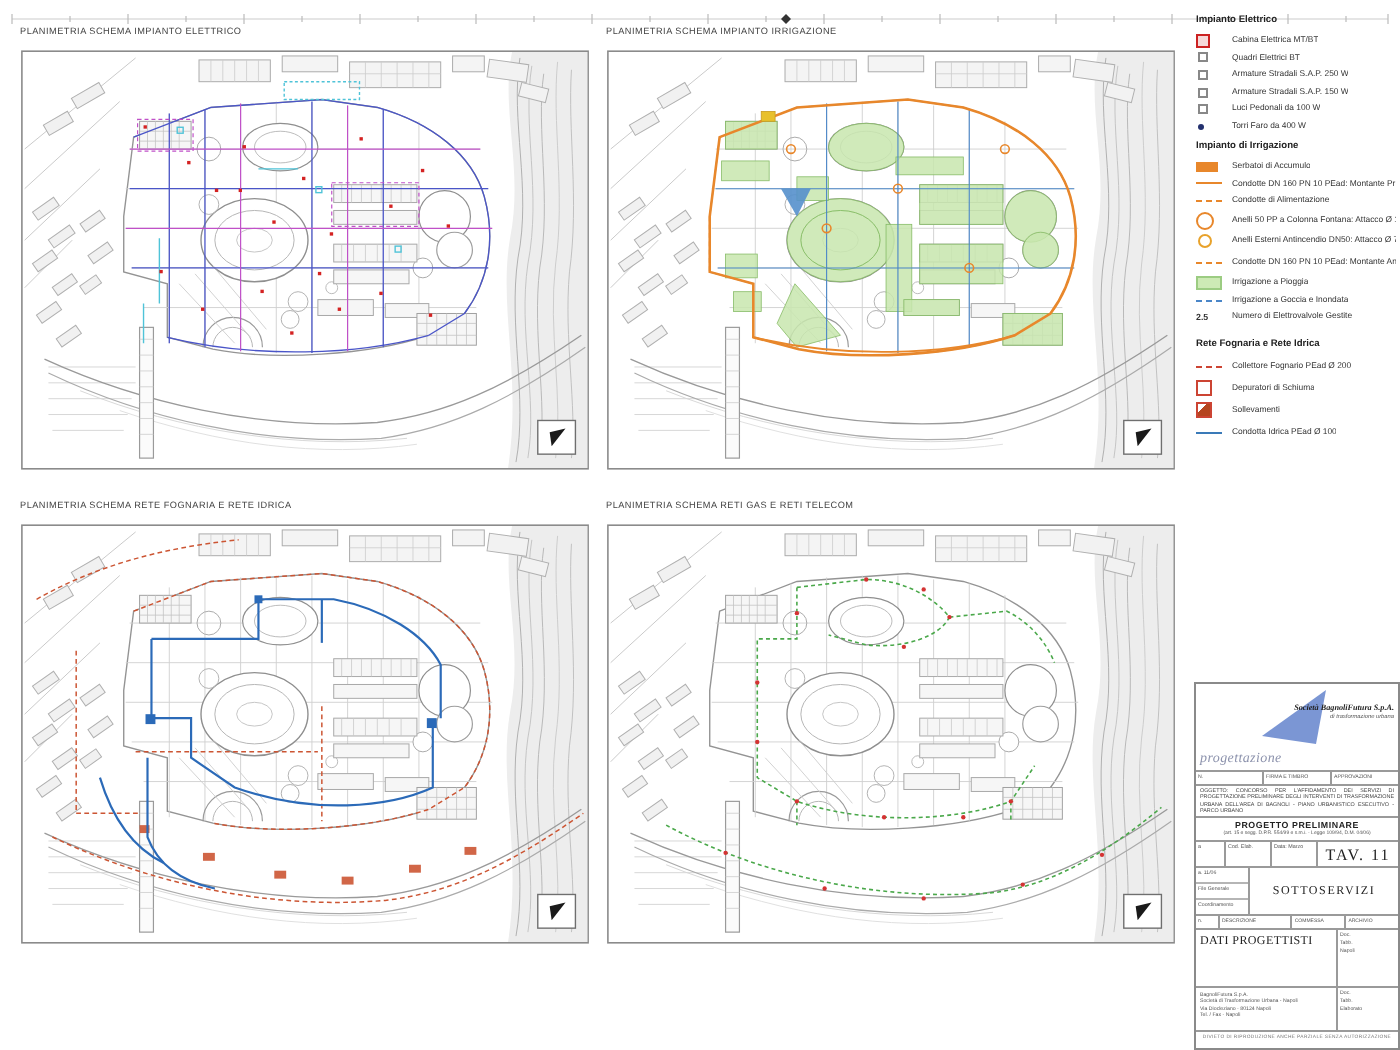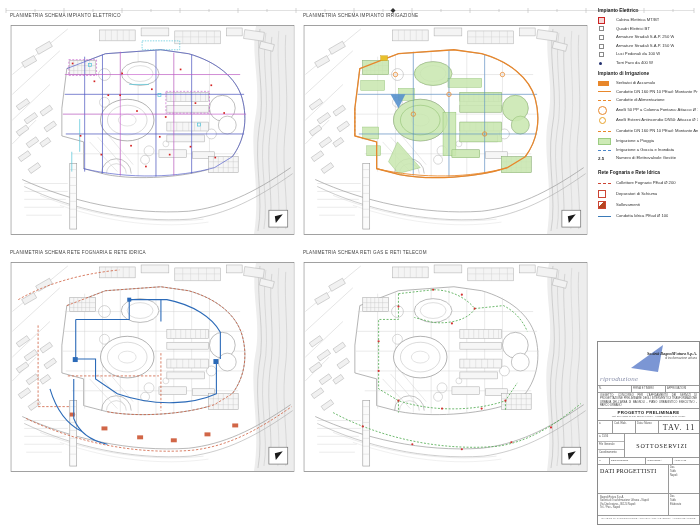--- a/index.html
+++ b/index.html
@@ -510,21 +510,21 @@
 
 <div class="tblock">
   <div class="tb-row tb-logo">
     <svg class="logo-tri" width="34" height="30" viewBox="0 0 34 30">
       <path d="M1,24 L33,1 L28,28 Z" fill="#7b96d4"></path>
     </svg>
     <div class="company">
       <div class="l1">Società BagnoliFutura S.p.A.</div>
       <div class="l2">di trasformazione urbana</div>
     </div>
-    <div class="wordmark">riproduzione</div>
+    <div class="wordmark">progettazione</div>
   </div>
   <div class="tb-row tb-cells">
     <div>N.</div>
     <div>FIRMA E TIMBRO</div>
     <div>APPROVAZIONI</div>
   </div>
   <div class="tb-row tb-para">Oggetto: concorso per l'affidamento dei servizi di progettazione preliminare degli interventi di trasformazione urbana dell'area di Bagnoli - piano urbanistico esecutivo - parco urbano</div>
   <div class="tb-row tb-phase">
     <div class="ph1">PROGETTO PRELIMINARE</div>
     <div class="ph2">(art. 15 e segg. D.P.R. 554/99 e s.m.i. - Legge 109/94, D.M. 04/06)</div>

